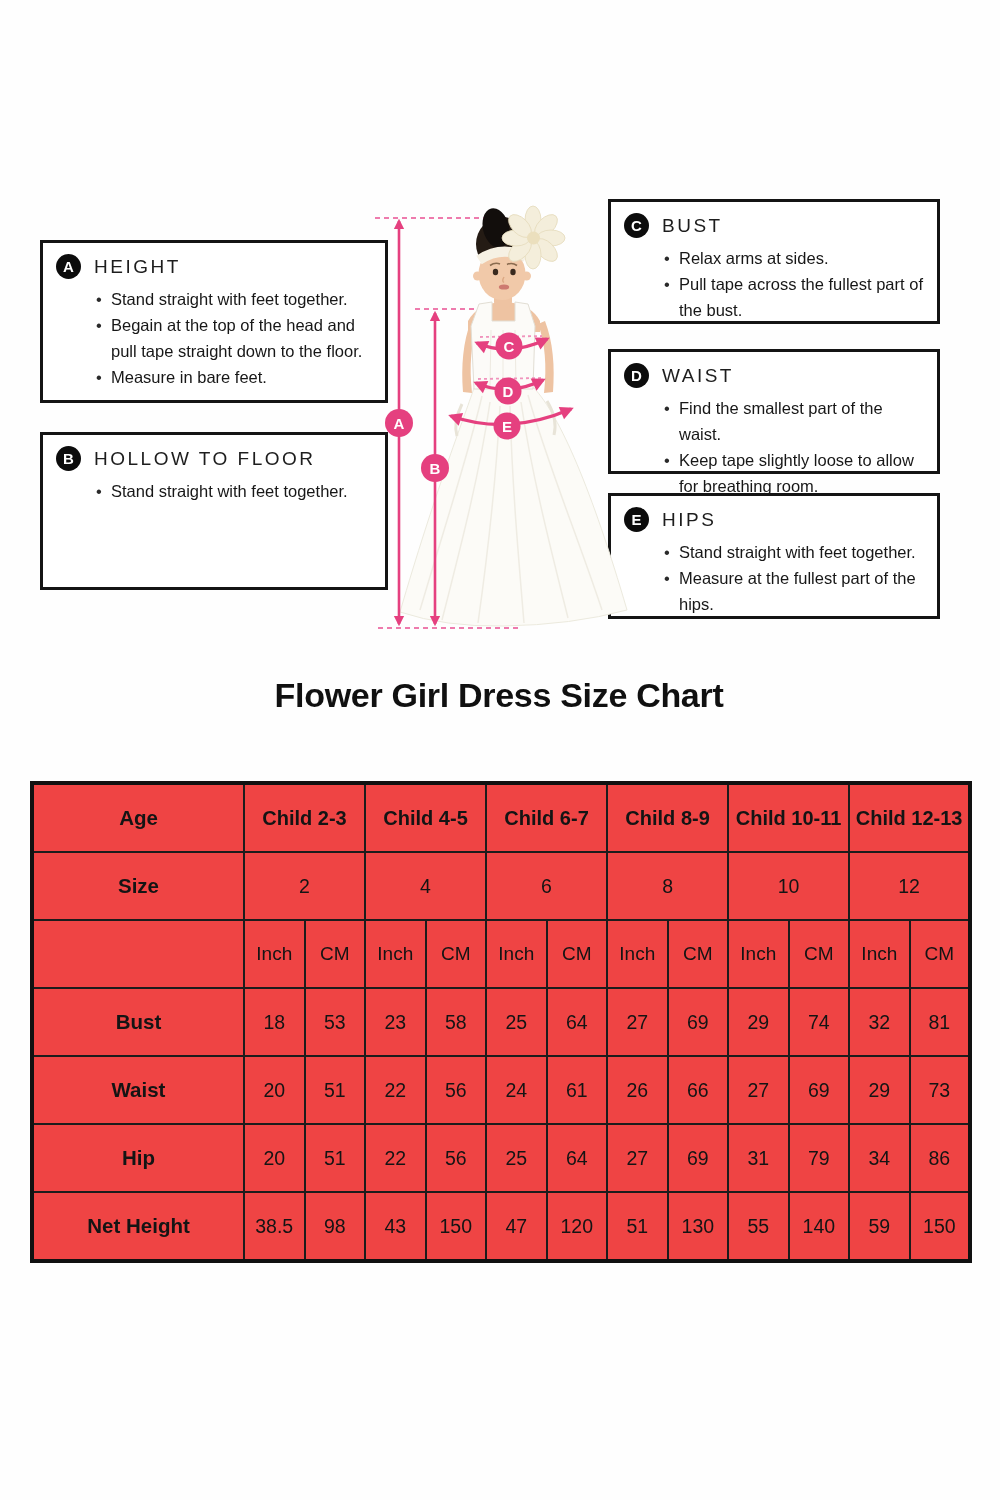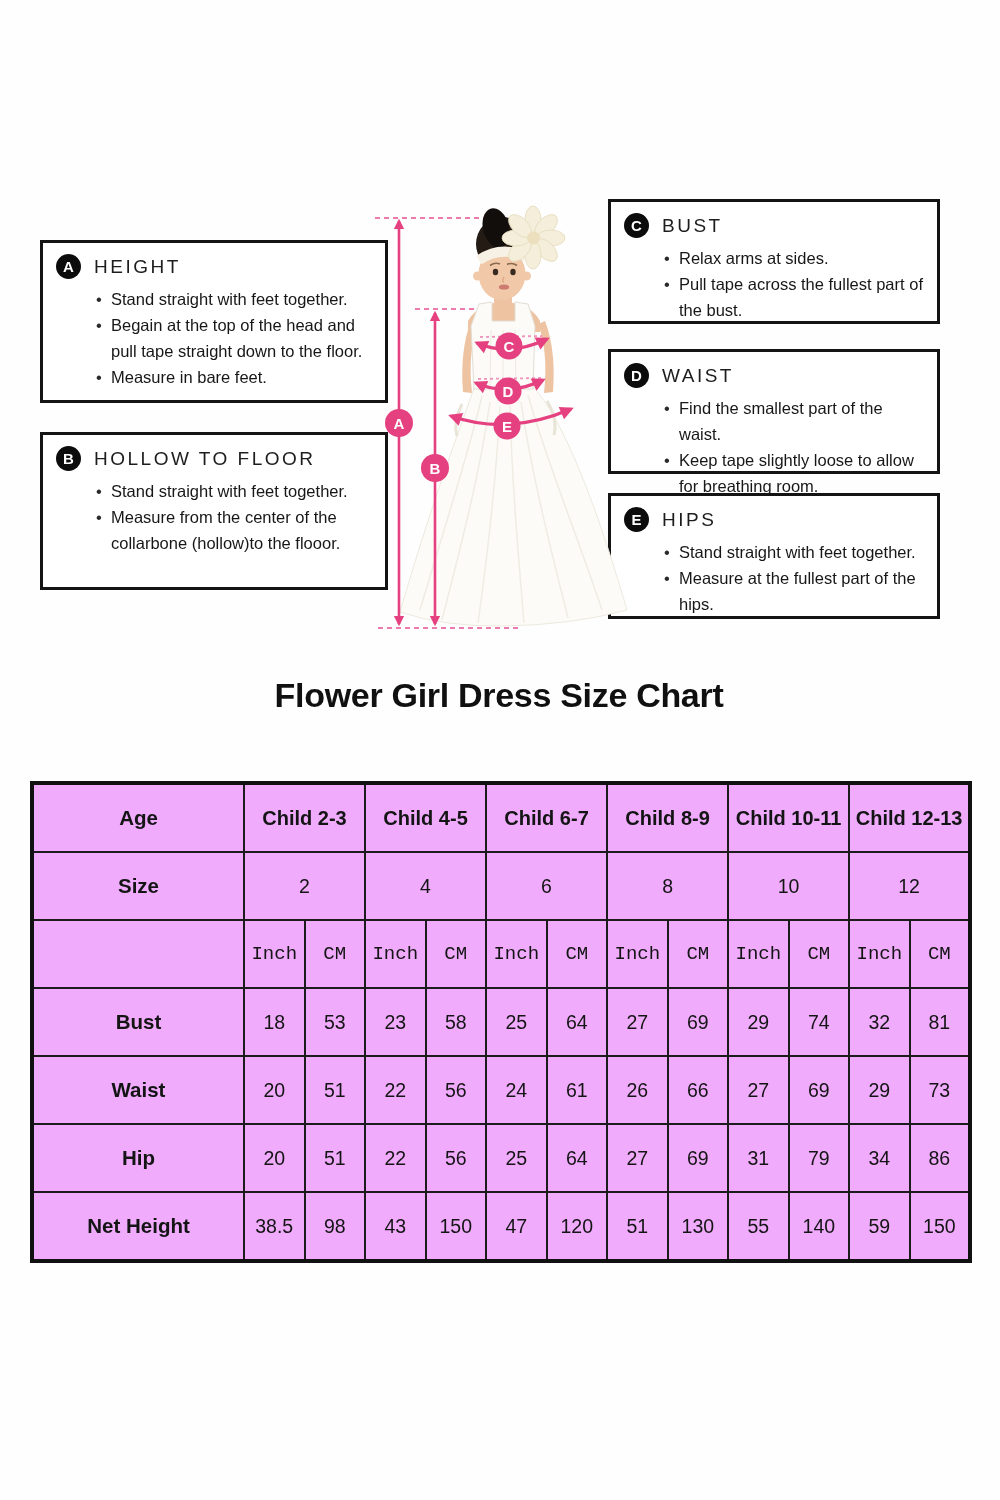--- a/index.html
+++ b/index.html
@@ -16,26 +16,26 @@
   .box-bullets{margin:7px 0 0 0;padding:0 0 0 40px;list-style:none;}
   .box-bullets li{position:relative;padding-left:15px;font-size:16.5px;line-height:26px;color:#171717;}
   .box-bullets li::before{content:"\2022";position:absolute;left:0;top:0;color:#2a2a2a;}
 
   .figure-svg{position:absolute;left:350px;top:190px;z-index:2;}
 
   
   .chart-title{position:absolute;left:30px;top:676px;width:938px;text-align:center;
                font-size:34px;font-weight:bold;letter-spacing:-0.3px;color:#101010;}
   .size-table{position:absolute;left:30px;top:781px;width:938px;border-collapse:collapse;
-              table-layout:fixed;border:4px solid #111;background:#f0abfc;}
+              table-layout:fixed;border:4px solid #111;background:#ef4444;}
   .size-table td{border:2px solid #1c1c1c;text-align:center;vertical-align:middle;
                  height:66px;padding:0;font-size:19.5px;color:#141414;overflow:hidden;}
   .size-table td.lbl{font-weight:bold;font-size:20.5px;}
   .size-table td.hdr{font-weight:bold;font-size:20px;}
-  .size-table td.unit{font-size:19px;font-family:Liberation Mono, monospace;}
+  .size-table td.unit{font-size:19px;}
   .size-table td.num{font-size:19.5px;}
 </style>
 </head>
 <body>
 
 <div class="page">
 
   <div class="info-box" style="left:40px;top:240px;width:348px;height:163px;">
     <div class="box-head">
       <span class="badge">A</span>
@@ -48,21 +48,20 @@
     </ul>
   </div>
 
   <div class="info-box" style="left:40px;top:432px;width:348px;height:158px;">
     <div class="box-head">
       <span class="badge">B</span>
       <span class="box-title">HOLLOW TO FLOOR</span>
     </div>
     <ul class="box-bullets">
       <li>Stand straight with feet together.</li>
-      <li>Measure from the center of the collarbone (hollow)to the flooor.</li>
     </ul>
   </div>
 
   <div class="info-box" style="left:608px;top:199px;width:332px;height:125px;">
     <div class="box-head">
       <span class="badge">C</span>
       <span class="box-title">BUST</span>
     </div>
     <ul class="box-bullets">
       <li>Relax arms at sides.</li>

